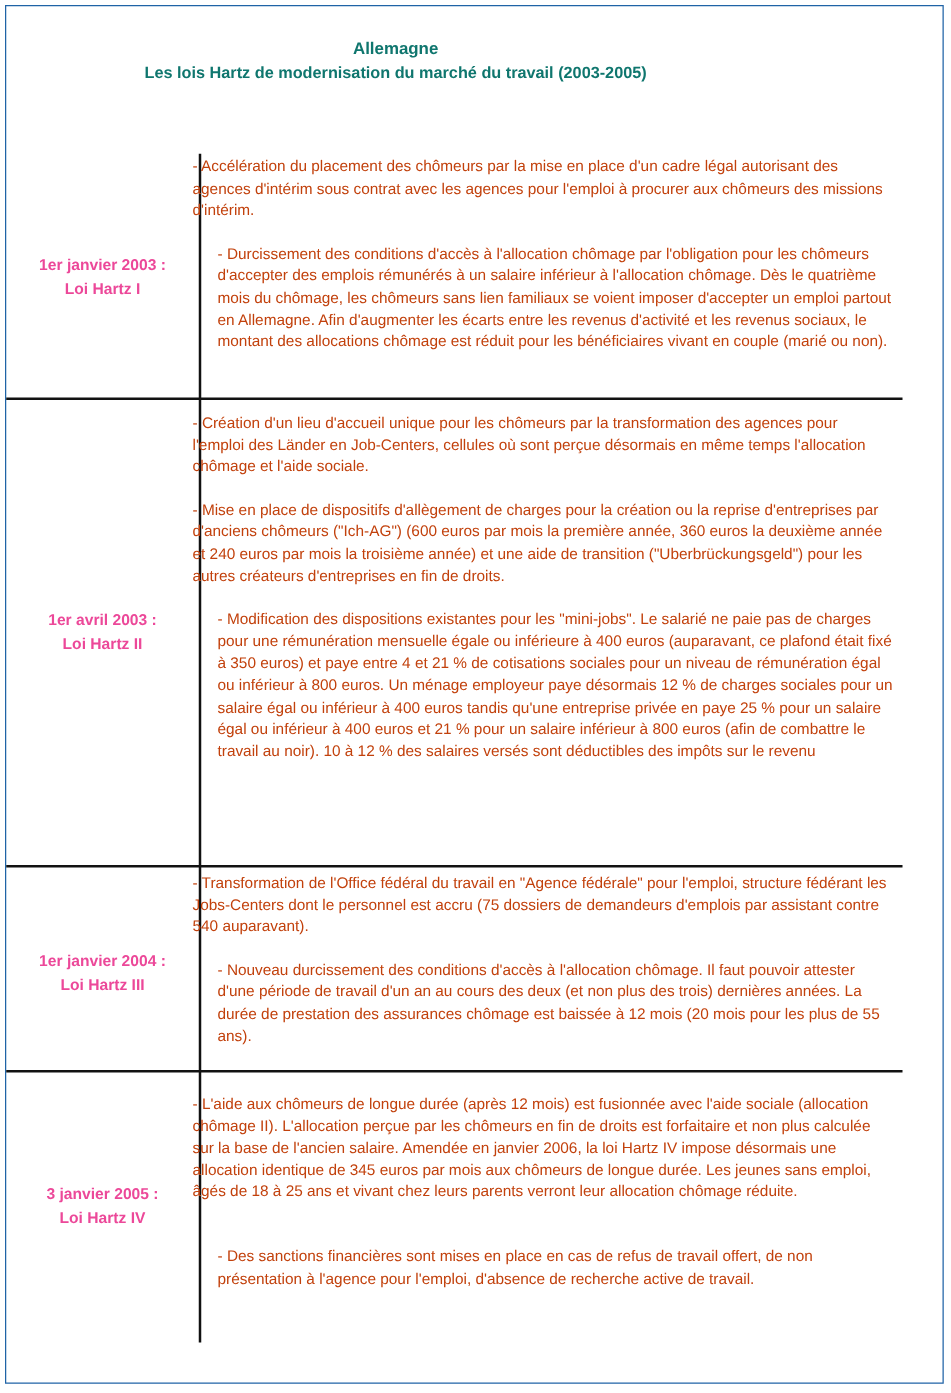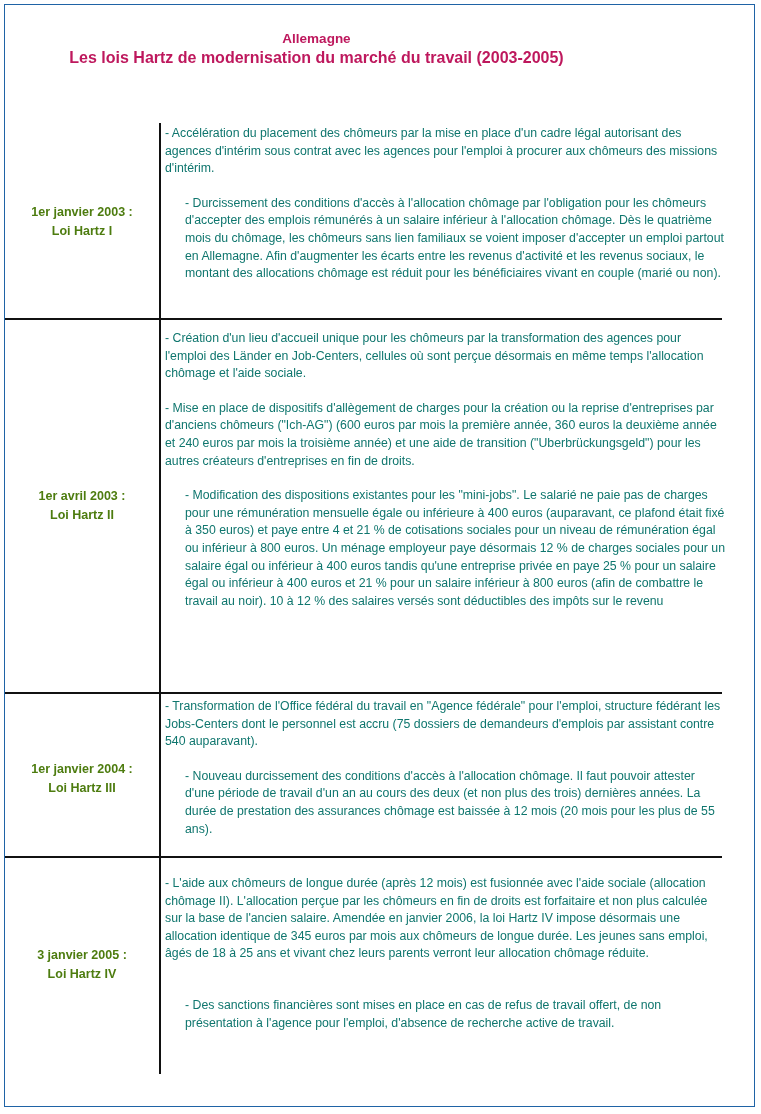--- a/index.html
+++ b/index.html
@@ -1,29 +1,29 @@
 <!DOCTYPE html>
 <html><head>
 <meta charset="utf-8">
 <style>
   html, body { margin: 0; padding: 0; background: #ffffff; }
   body { width: 761px; height: 1114px; position: relative; overflow: hidden;
          font-family: "Liberation Sans", "DejaVu Sans", sans-serif; color: #1a1a1a; }
   .frame { position: absolute; left: 4px; top: 4px; width: 751px; height: 1103px;
            border: 1.5px solid #1f63a6; box-sizing: border-box; }
   .title-block { position: absolute; left: 0; top: 30px; width: 633px; text-align: center;
-                 color: #be185d; font-weight: bold; }
+                 color: #0f766e; font-weight: bold; }
   .title-block .t1 { font-size: 13.5px; line-height: 18px; }
-  .title-block .t2 { font-size: 16px; line-height: 20px; }
+  .title-block .t2 { font-size: 13px; line-height: 20px; }
   .vline { position: absolute; left: 159px; top: 123px; width: 2px; height: 951px; background: #111; }
   .hline { position: absolute; left: 5px; width: 717px; height: 2px; background: #111; }
   .label { position: absolute; left: 5px; width: 154px; text-align: center;
-           font-size: 12.5px; font-weight: bold; line-height: 19px; color: #4d7c0f; }
-  .cell { position: absolute; left: 165px; width: 560px; font-size: 12.3px; line-height: 17.6px;
-          color: #0f766e; }
+           font-size: 12.5px; font-weight: bold; line-height: 19px; color: #ec4899; }
+  .cell { position: absolute; left: 154px; width: 560px; font-size: 12.3px; line-height: 17.6px;
+          color: #c2410c; }
   .cell p { margin: 0 0 17px 0; }
   .cell p:last-child { margin-bottom: 0; margin-left: 20px; }
 </style>
 </head>
 <body>
 
 <div class="frame"></div>
 
 <div class="title-block">
   <div class="t1">Allemagne</div>

